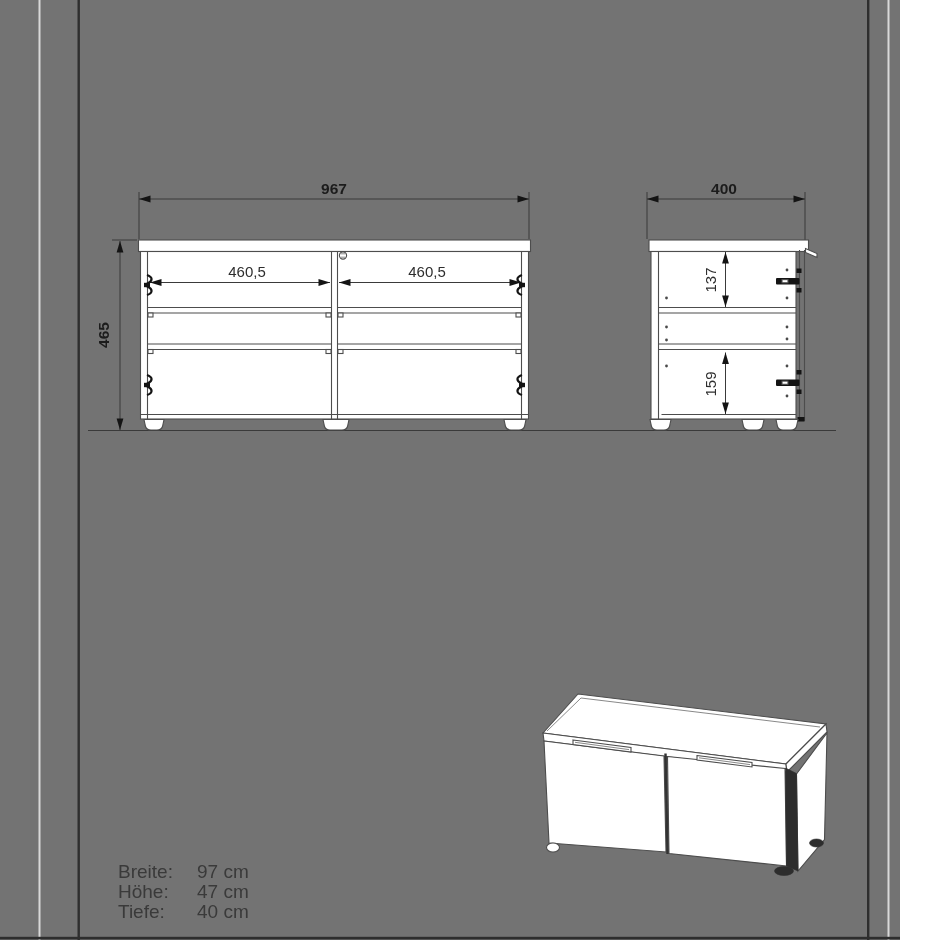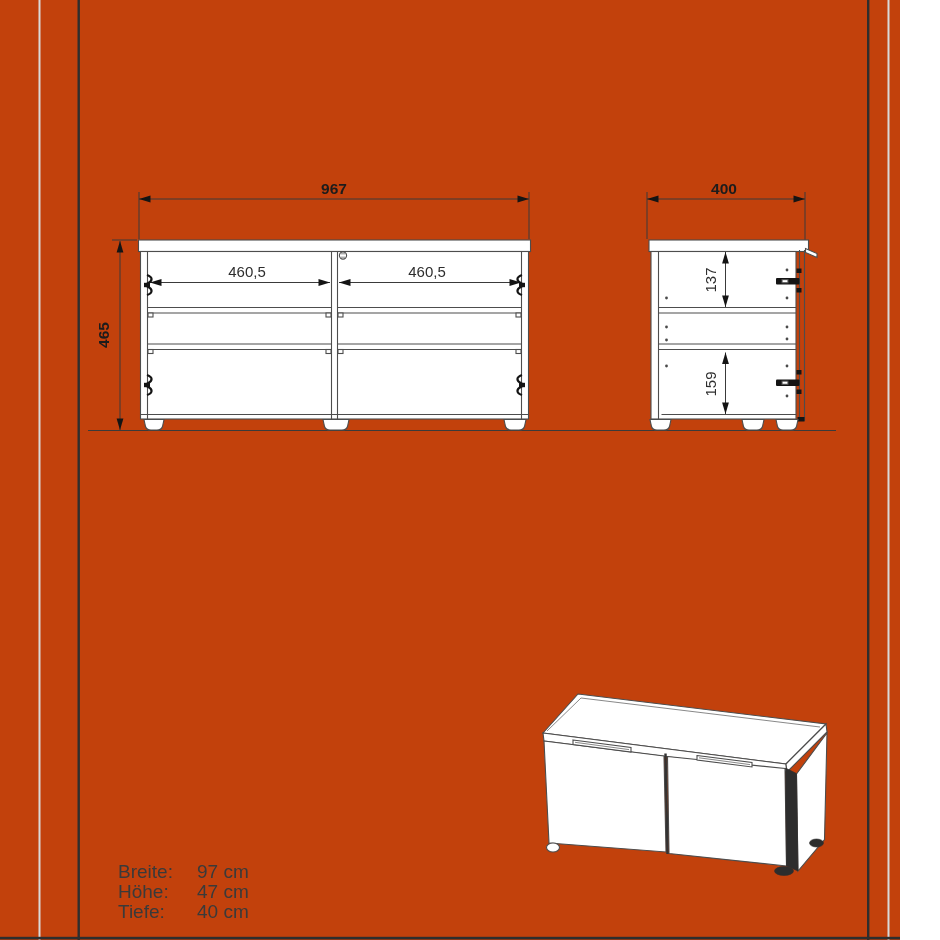--- a/index.html
+++ b/index.html
@@ -1,16 +1,16 @@
 <!DOCTYPE html>
 <html><head>
 <meta charset="utf-8">
 <style>
   html,body { margin:0; padding:0; background:#fff; }
-  .stage { position:relative; width:900px; height:940px; background:#c2410c; overflow:hidden; }
+  .stage { position:relative; width:900px; height:940px; background:#737373; overflow:hidden; }
   svg { display:block; }
 
   .ln   { stroke:#4d4d4d; stroke-width:1.1; fill:none; }
   .lnw  { stroke:#4d4d4d; stroke-width:1.1; fill:#ffffff; }
   .thin { stroke:#6a6a6a; stroke-width:0.8; fill:none; }
   .dim  { stroke:#3a3a3a; stroke-width:1; fill:none; }
   .arr  { fill:#141414; stroke:none; }
   .blk  { fill:#141414; stroke:none; }
   .dark { fill:#2d2d2d; stroke:#2d2d2d; stroke-width:0.6; }
 

